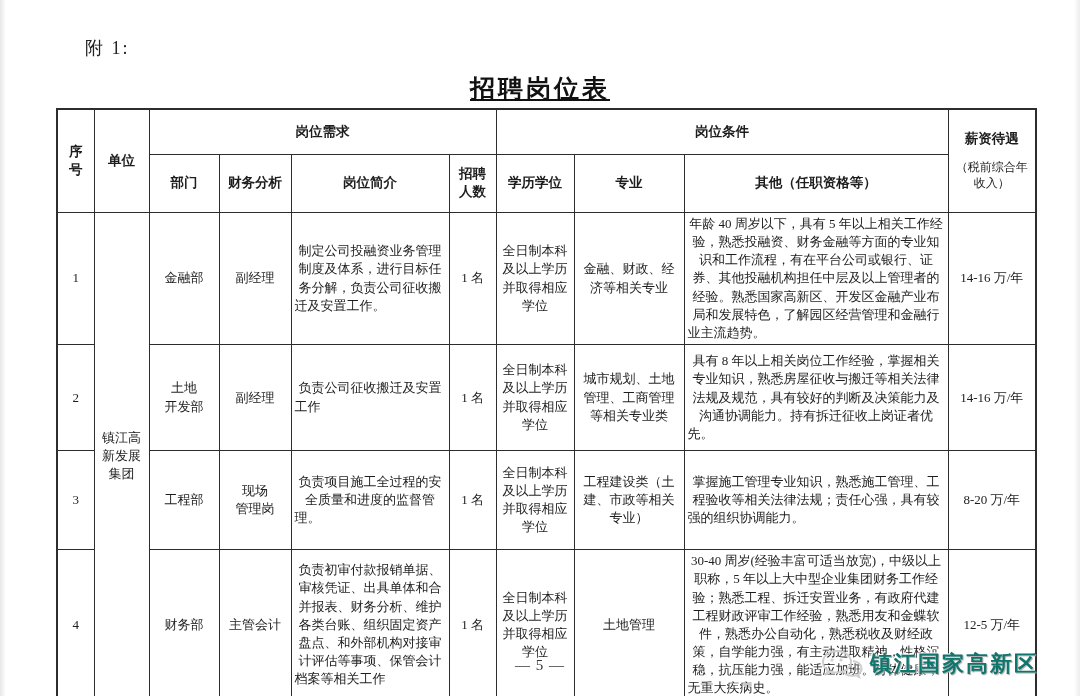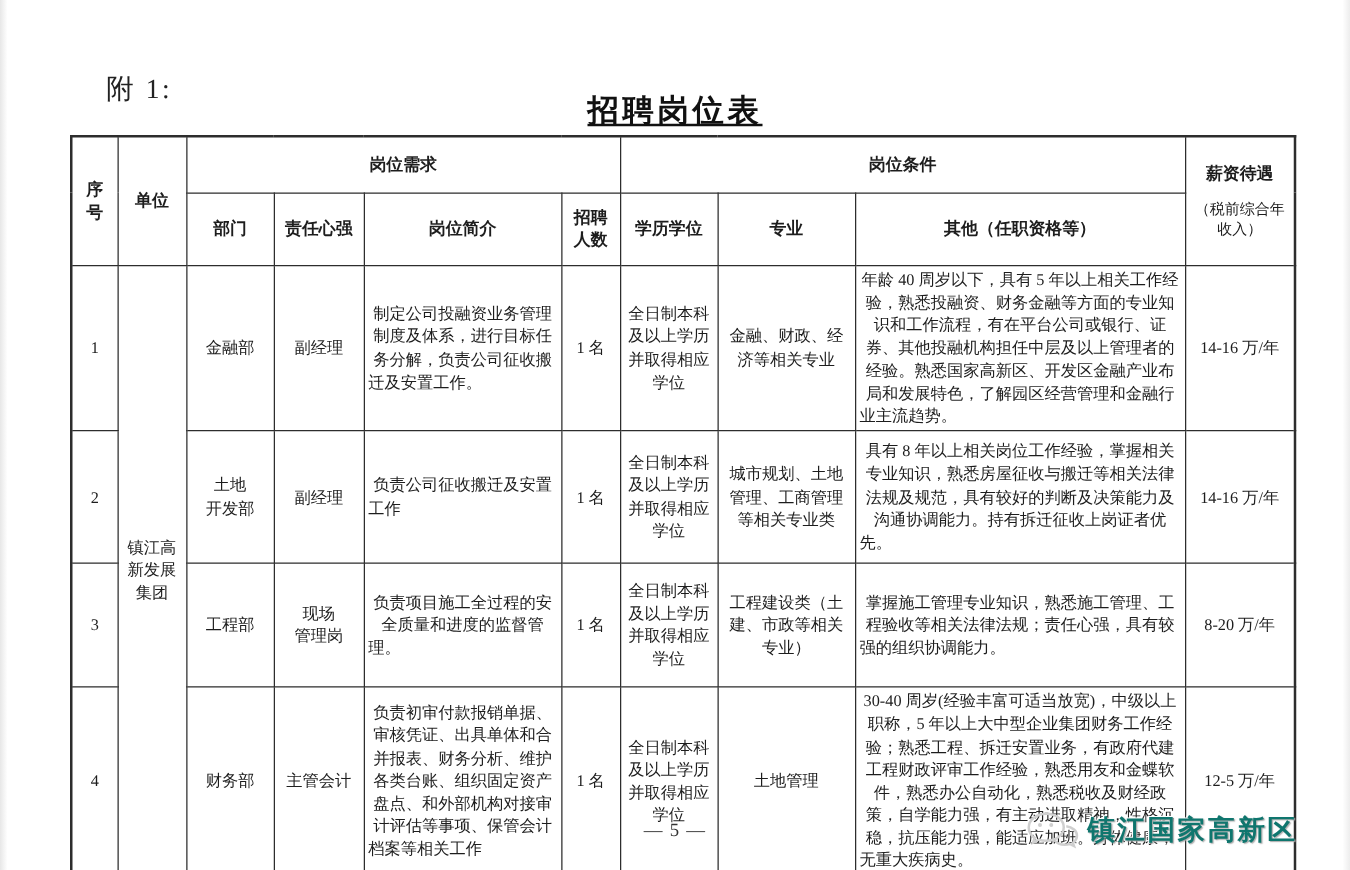--- a/index.html
+++ b/index.html
@@ -8,21 +8,21 @@
   .page {
     position:relative; width:1080px; height:696px; background:#ffffff;
     overflow:hidden; margin:0 auto;
   }
   .edge-band { position:absolute; top:0; bottom:0; width:6px; background:linear-gradient(to right,#e7e7e7,#ffffff); }
   .edge-band.right { right:0; background:linear-gradient(to left,#ededed,#ffffff); }
   .edge-band.left { left:0; }
 
   .att-label {
     position:absolute; left:85px; top:36px;
-    font-size:22px; letter-spacing:2px; color:#222;margin-top:20px;
+    font-size:18px; letter-spacing:2px; color:#222;
   }
   .doc-title {
     position:absolute; left:0; top:72px; width:1080px;
     text-align:center; font-size:25px; font-weight:bold;
     letter-spacing:3px; color:#111;text-decoration:underline;
   }
 
   .table-wrap { position:absolute; left:56px; top:108px; }
   table.jobs {
     border-collapse:collapse; table-layout:fixed;
@@ -94,21 +94,21 @@
         <th rowspan="2">单位</th>
         <th colspan="4">岗位需求</th>
         <th colspan="3">岗位条件</th>
         <th rowspan="2" class="salary-head">
           <span>薪资待遇</span>
           <span class="sub">（税前综合年收入）</span>
         </th>
       </tr>
       <tr style="height:38px">
         <th>部门</th>
-        <th>责任心强</th>
+        <th>财务分析</th>
         <th>岗位简介</th>
         <th>招聘
 人数</th>
         <th>学历学位</th>
         <th>专业</th>
         <th>其他（任职资格等）</th>
       </tr>
 
       <tr style="height:114px">
         <td>1</td>

